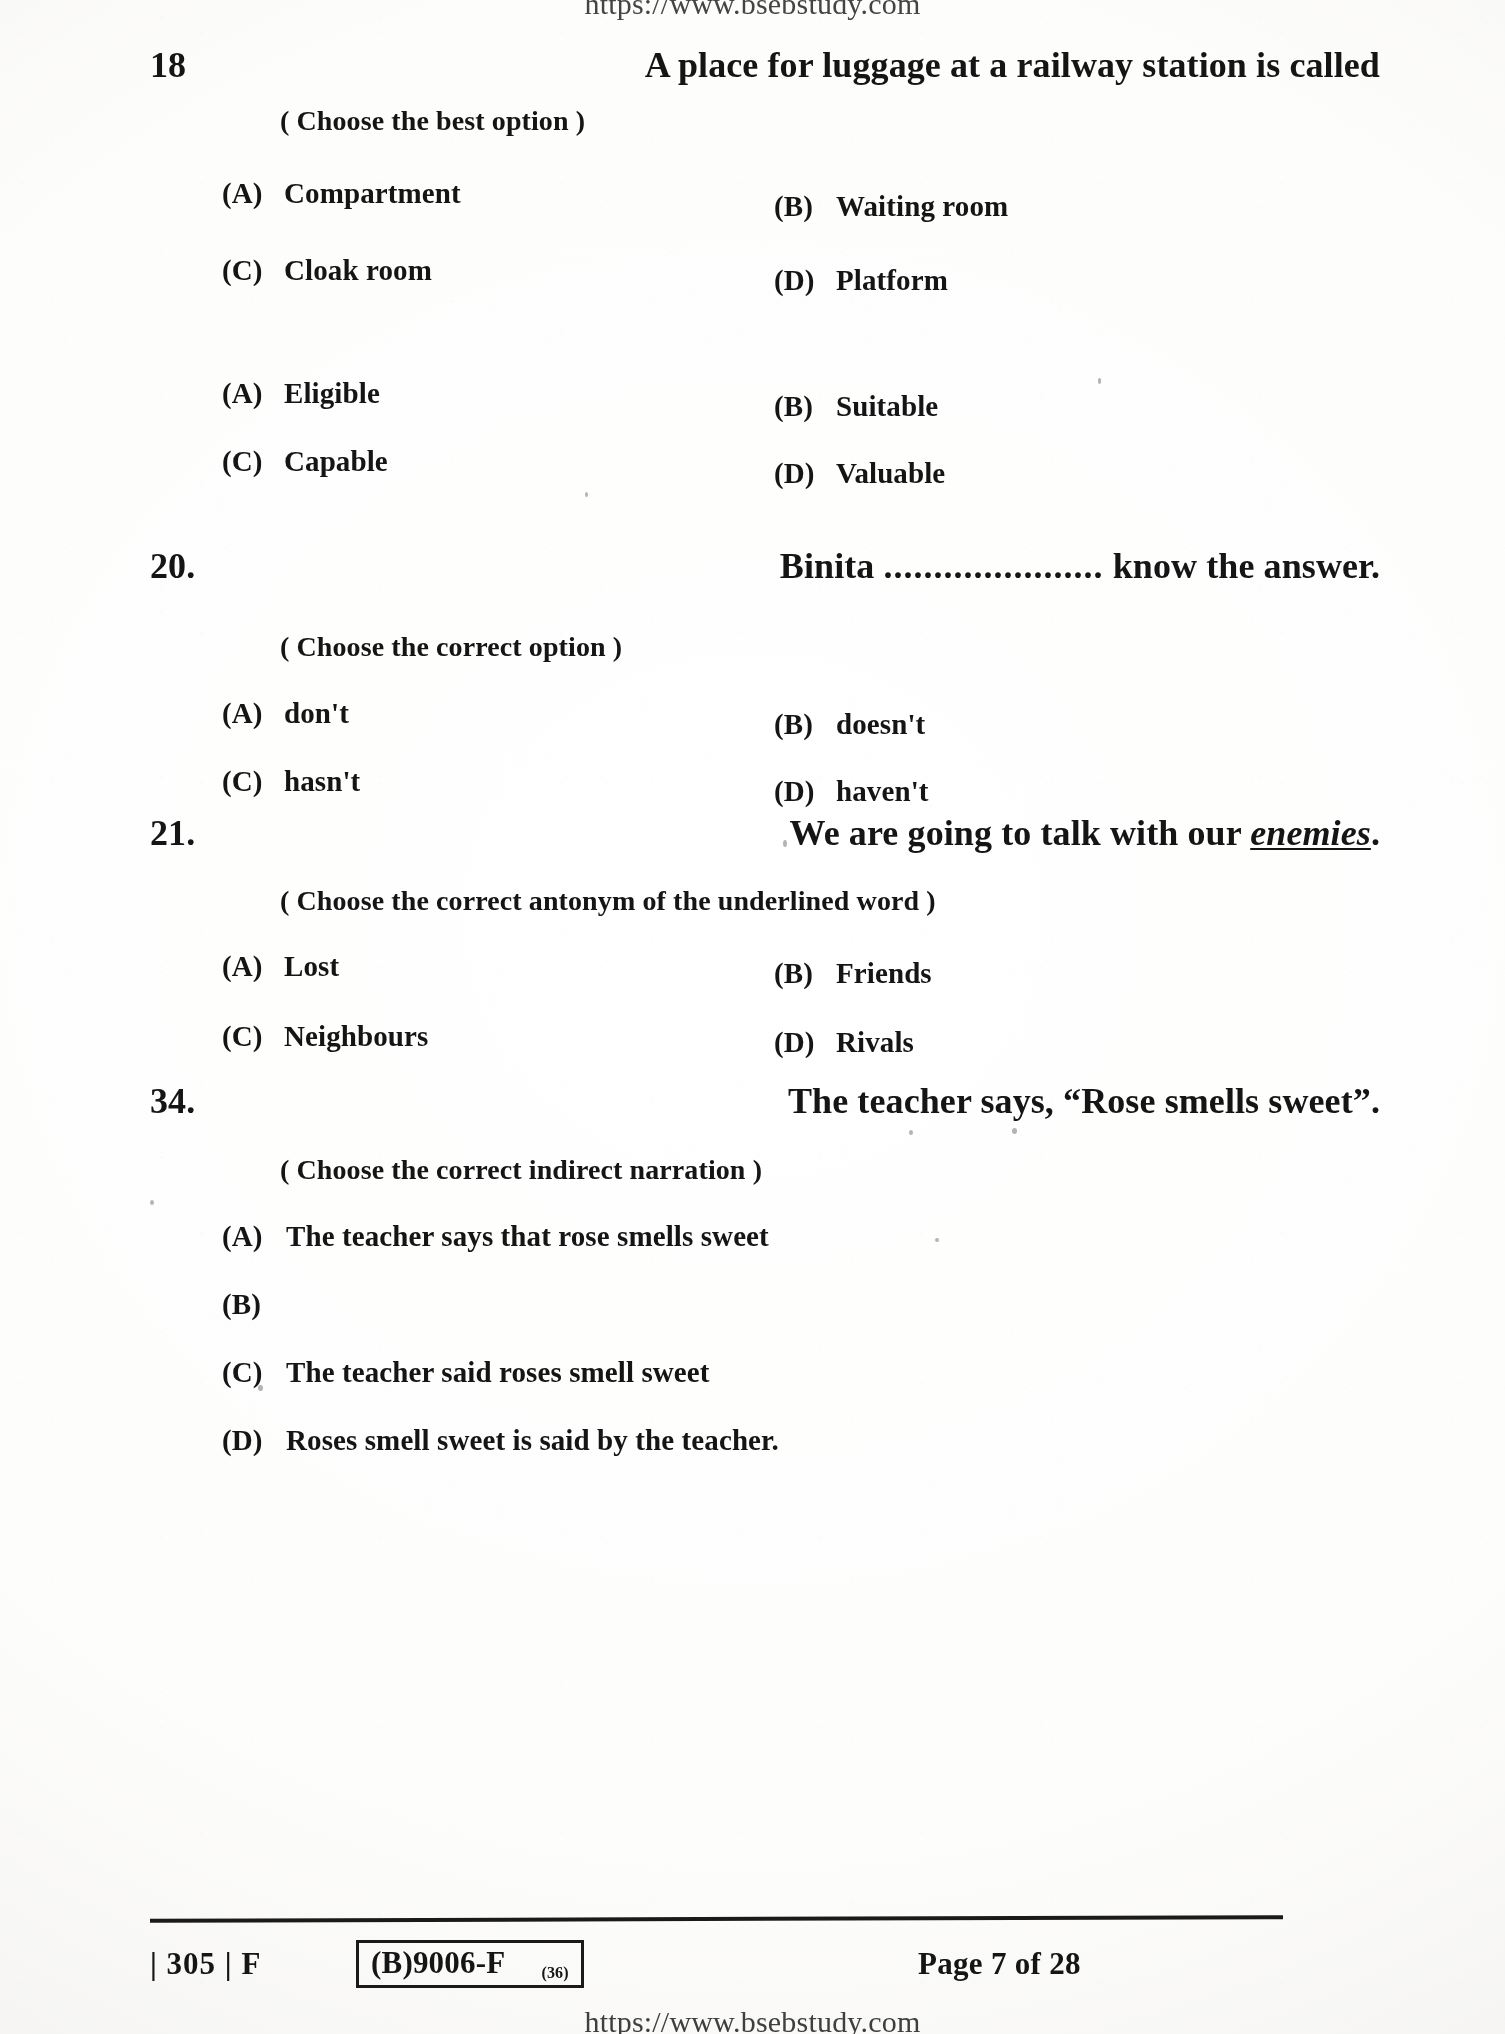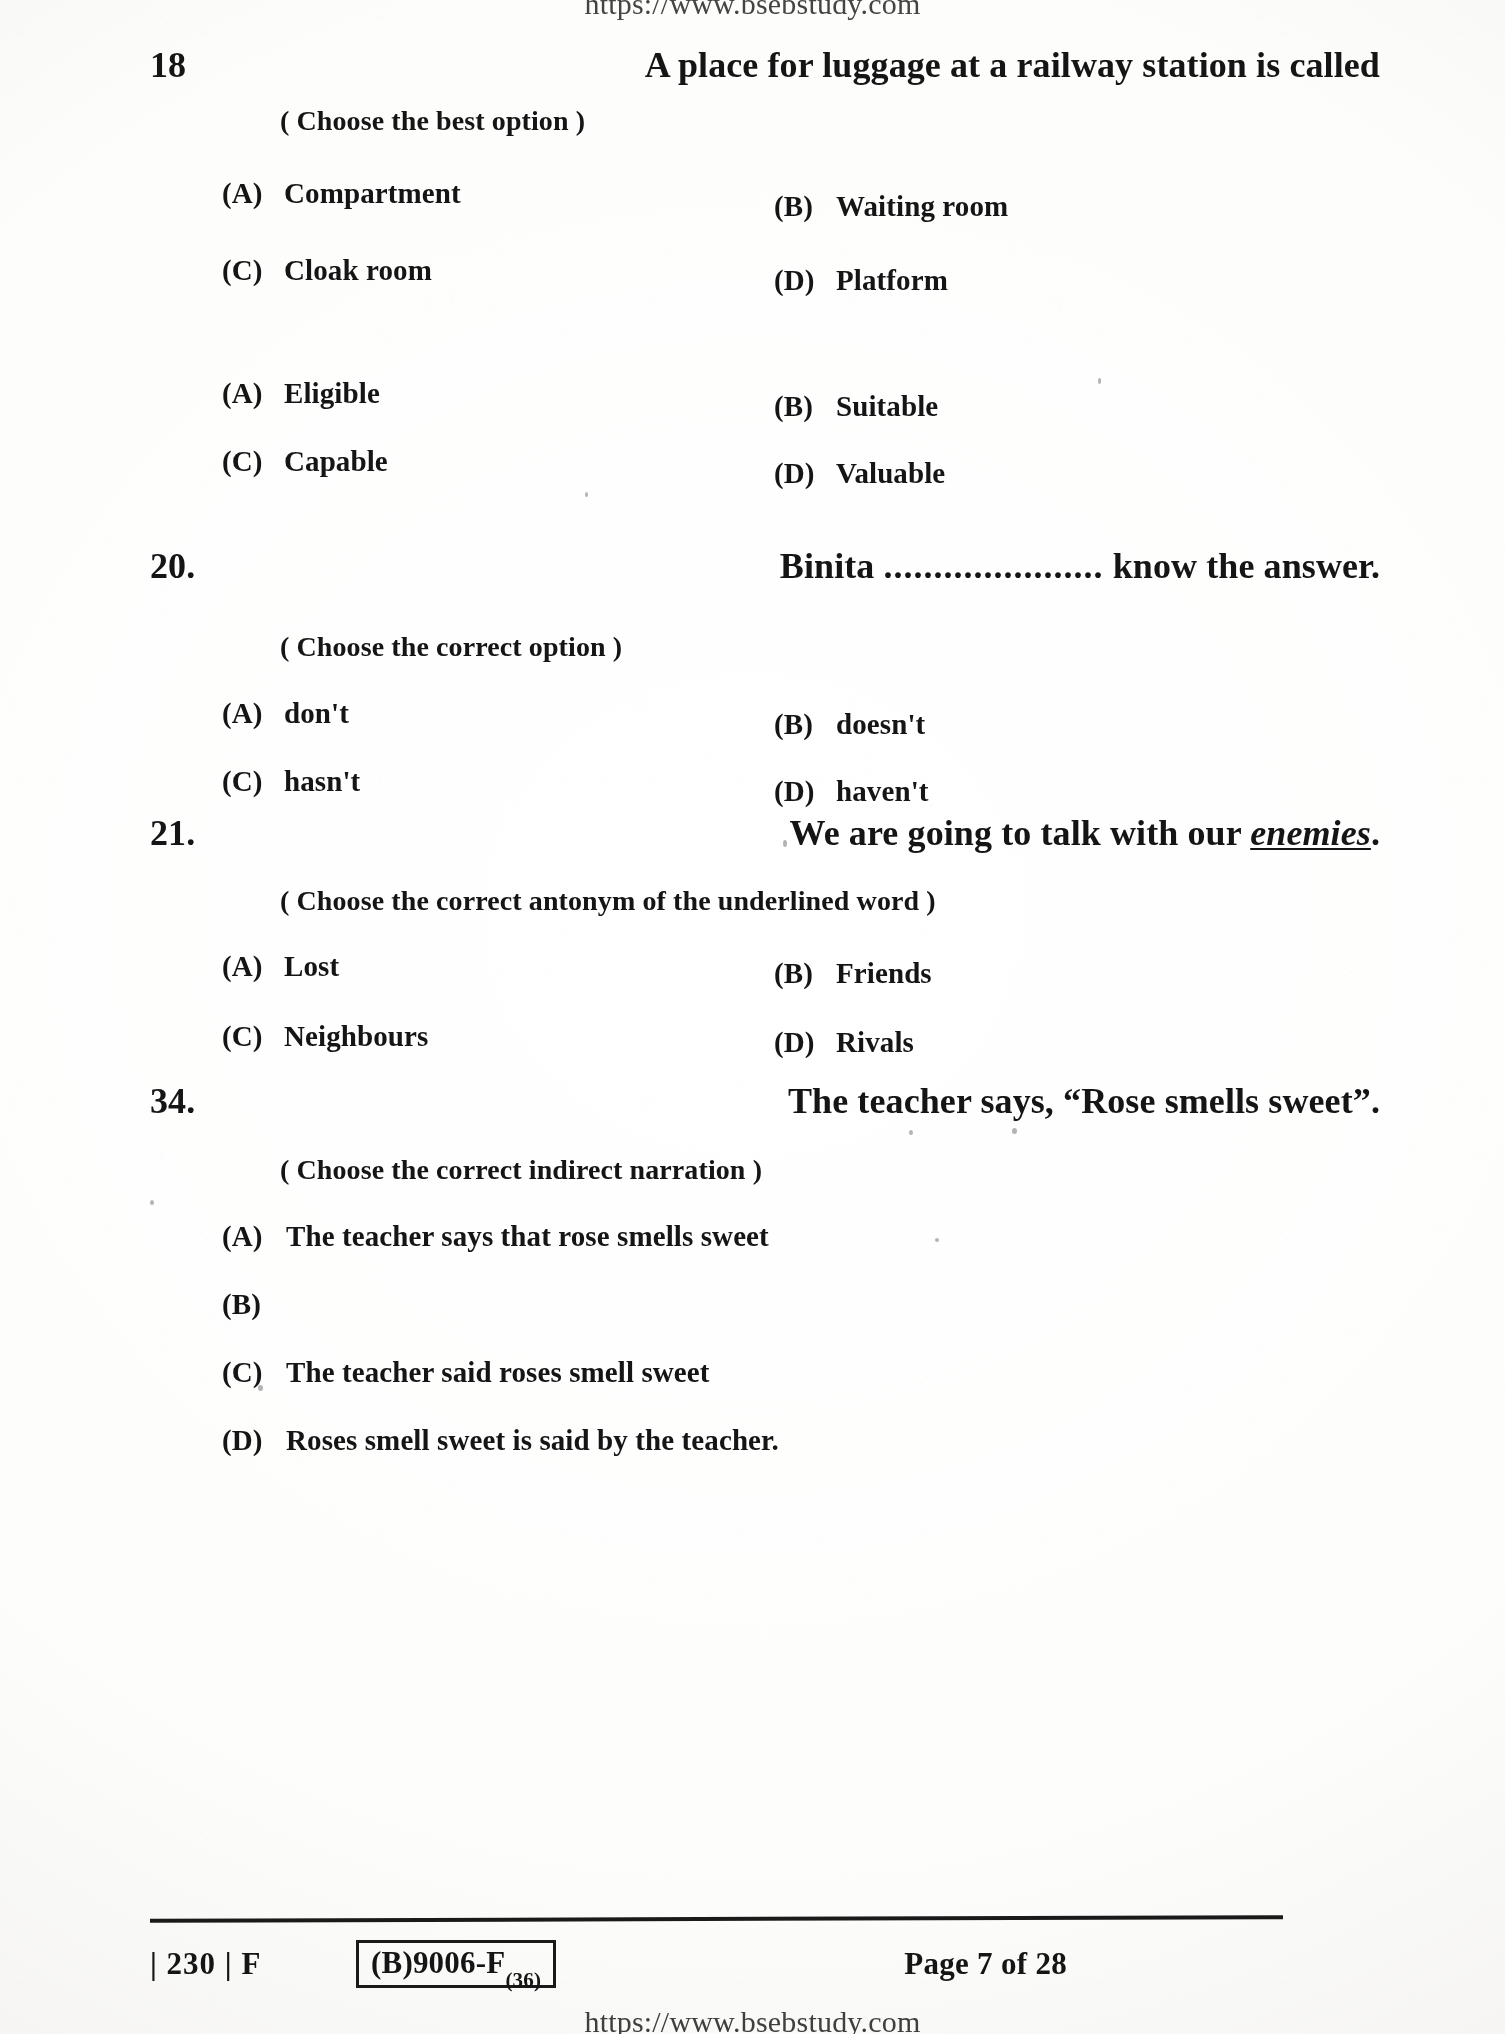--- a/index.html
+++ b/index.html
@@ -169,24 +169,25 @@
     letter-spacing: 1px;
   }
   .footer-paper {
     flex: 0 0 auto;
     border: 3px solid #1a1a1a;
     padding: 2px 12px 4px 12px;
     letter-spacing: .2px;
     margin-left: 16px;
   }
   .footer-paper .sub {
-    font-size: 21px;
+    font-size: 16px;
     vertical-align: baseline;
     position: relative;
-    top: 14px;
+    top: 5px;
+    margin-left: 36px;
   }
   .footer-page {
     flex: 1 1 auto;
     text-align: center;
     padding-left: 120px;
     letter-spacing: .3px;
   }
 
   
   .speck {
@@ -342,21 +343,21 @@
         </div>
         <div class="opt-full">
           <span class="opt-tag">(D)</span>
           <span class="opt-label">Roses smell sweet is said by the teacher.</span>
         </div>
       </div>
     </div>
 
     <div class="footer-rule"></div>
     <div class="footer">
-      <span class="footer-code">| 230 | F</span>
+      <span class="footer-code">| 305 | F</span>
       <span class="footer-paper"><span>(B)9006-F</span><span class="sub">(36)</span></span>
       <span class="footer-page">Page 7 of 28</span>
     </div>
 
     <div class="watermark watermark-bottom">https://www.bsebstudy.com</div>
 
     <div class="speck" style="left:783px; top:840px; width:4px; height:7px;"></div>
     <div class="speck" style="left:1012px; top:1128px; width:5px; height:6px;"></div>
     <div class="speck" style="left:909px; top:1130px; width:4px; height:5px;"></div>
     <div class="speck" style="left:258px; top:1385px; width:5px; height:6px;"></div>

